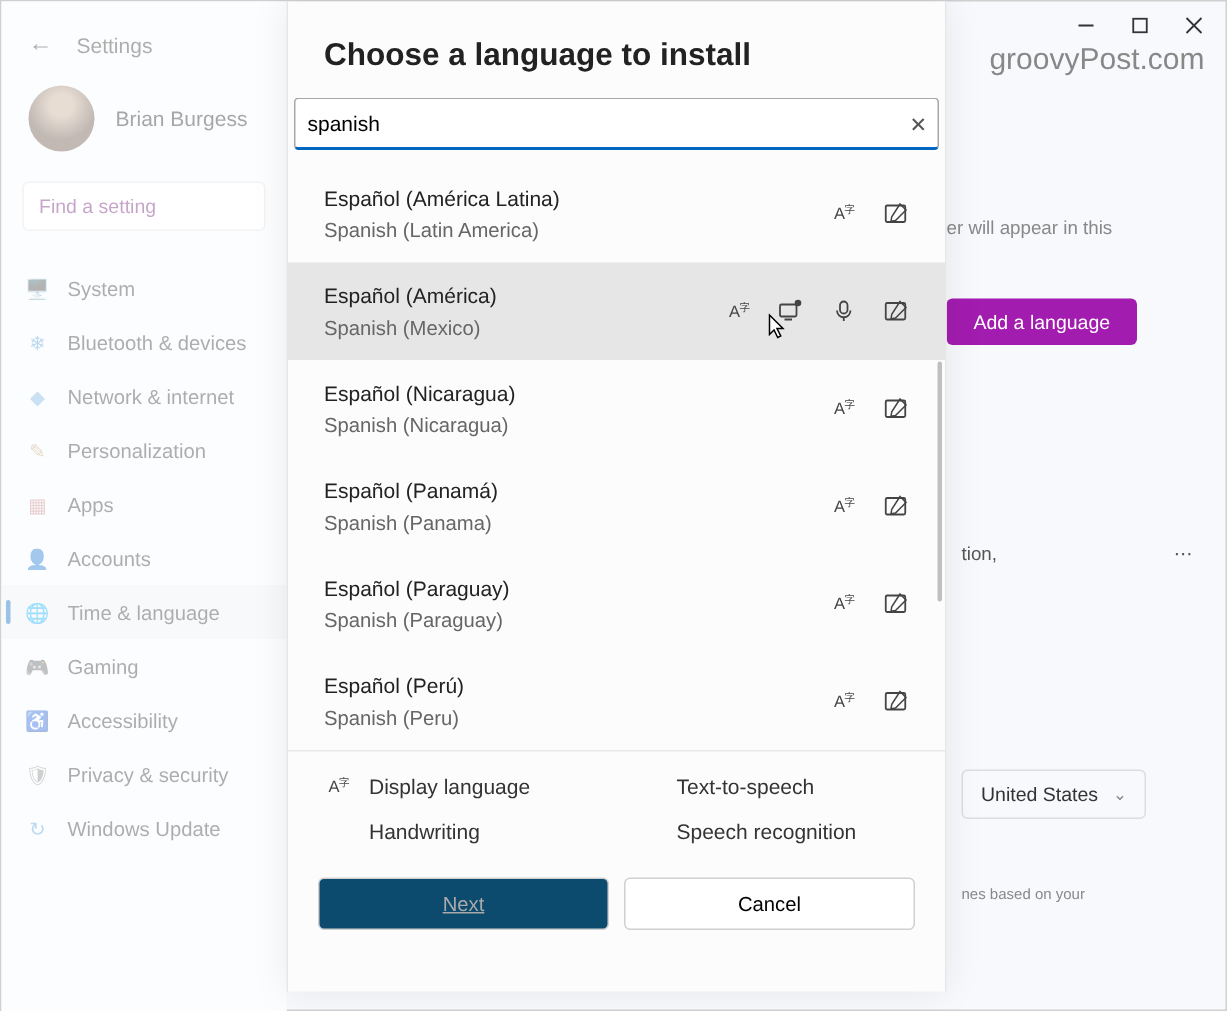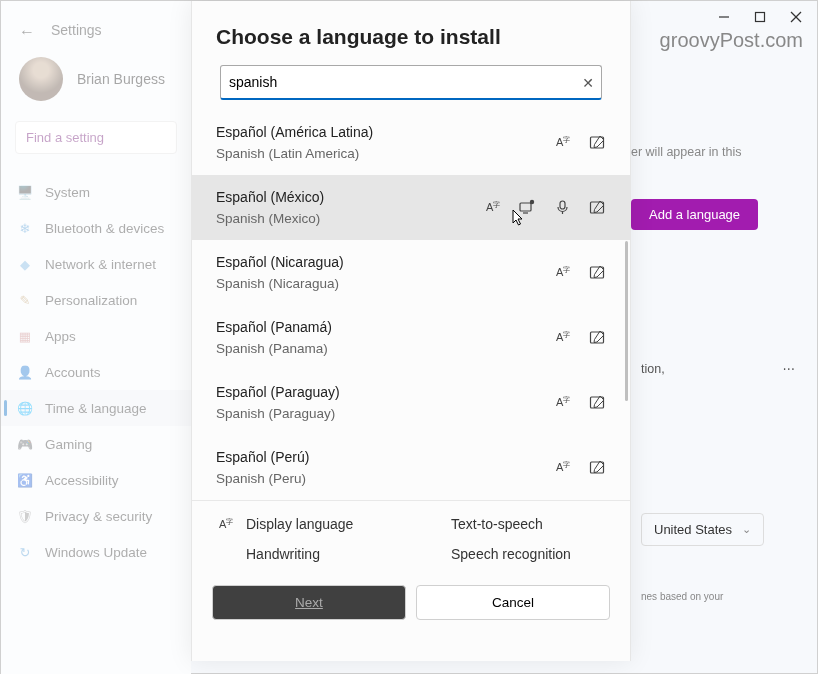--- a/index.html
+++ b/index.html
@@ -34,21 +34,21 @@
 .add-lang-btn { background: #a21caf; color: #fff; padding: 8px 18px; border-radius: 4px; font-size: 13px; display: inline-block; }
 .lang-row-right { position: absolute; left: 640px; top: 360px; right: 20px; font-size: 12.5px; color: #555; display:flex; align-items:center; justify-content:space-between;}
 .dots { letter-spacing: 2px; }
 .region-row { position: absolute; left: 640px; top: 512px; right: 26px; display:flex; align-items:flex-start; justify-content:space-between;}
 .region-box { border: 1px solid #ddd; border-radius: 4px; padding: 8px 12px; font-size: 13px; color: #333; display:flex; gap:10px; align-items:center;}
 .hint2 { position: absolute; left: 640px; top: 590px; right: 20px; font-size: 10px; color: #888; }
 
 
 .dialog { position: absolute; left: 190px; top: 0; width: 440px; height: 660px; background: #fcfcfc; border-left: 1px solid #e6e6e6; border-right: 1px solid #e6e6e6; box-shadow: 0 0 24px rgba(0,0,0,0.08); display: flex; flex-direction: column; }
 .dlg-title { font-size: 21px; font-weight: 600; color: #222; padding: 24px 24px 16px; }
-.dlg-search { margin: 0 28px 10px; position: relative; }
+.dlg-search { margin: 0 4px 10px; position: relative; }
 .dlg-search input { width: 100%; padding: 8px 30px 8px 8px; font-size: 14px; border: 1px solid #a8a8a8; border-bottom: 2px solid #0067c0; border-radius: 3px; outline: none; }
 .dlg-search .clear { position: absolute; right: 8px; top: 50%; transform: translateY(-50%); font-size: 14px; color: #555; }
 
 .list { flex: 0 0 auto; overflow: hidden; }
 .lang-row { padding: 14px 24px 14px; display: flex; align-items: center; position: relative; }
 .lang-row.sel { background: #e6e6e6; }
 .lang-text { flex: 1; }
 .lang-native { font-size: 14px; color: #222; }
 .lang-eng { font-size: 13.5px; color: #666; margin-top: 6px; }
 .feat { display: flex; gap: 18px; align-items: center; justify-content:flex-end; width:120px;}
@@ -56,21 +56,21 @@
 .cursor { position: absolute; left: 320px; top: 208px; font-size: 15px; color: #000; pointer-events:none;}
 
 .scrollbar { position: absolute; right: 2px; top: 240px; width: 3px; height: 160px; background: #bfbfbf; border-radius: 2px; }
 
 .legend { border-top: 1px solid #e8e8e8; padding: 14px 24px 8px; display: grid; grid-template-columns: 1fr 1fr; gap: 12px 20px; }
 .legend-item { display: flex; align-items: center; gap: 12px; font-size: 14px; color: #333; }
 .legend-item .ico { width: 18px; height: 18px; display:flex; align-items:center; justify-content:center; color:#444;}
 
 .dlg-buttons { display: flex; gap: 10px; padding: 14px 20px 22px; }
 .dlg-btn { flex: 1; padding: 9px 0; text-align: center; font-size: 13.5px; border-radius: 4px; border: 1px solid #d0d0d0; background: #fff; }
-.dlg-btn.disabled { background: #404040; color: #aaa; text-decoration: underline; }
+.dlg-btn.disabled { background: #0c4a6e; color: #aaa; text-decoration: underline; }
 
 
 svg { display: block; }
 </style>
 </head>
 <body>
 
 <div class="window">
 
   <div class="leftcol">
@@ -190,21 +190,21 @@
             <span class="ico">
               <svg width="17" height="17" viewBox="0 0 17 17">
                 <rect x="1.5" y="3" width="13" height="11" rx="1" fill="none" stroke="#444" stroke-width="1.2"></rect>
                 <path d="M11 2 L15 6 L8 13 L5 13.5 L5.5 10.5 Z" fill="none" stroke="#444" stroke-width="1"></path>
               </svg>
             </span>
           </div>
         </div>
         <div class="lang-row sel">
           <div class="lang-text">
-            <div class="lang-native">Español (México)</div>
+            <div class="lang-native">Español (América)</div>
             <div class="lang-eng">Spanish (Mexico)</div>
           </div>
           <div class="feat">
             <span class="ico">
               <svg width="17" height="17" viewBox="0 0 17 17">
                 <text x="2" y="12" font-size="11" fill="#444">A</text>
                 <text x="9" y="8" font-size="7" fill="#444">字</text>
               </svg>
             </span>
             <span class="ico">

